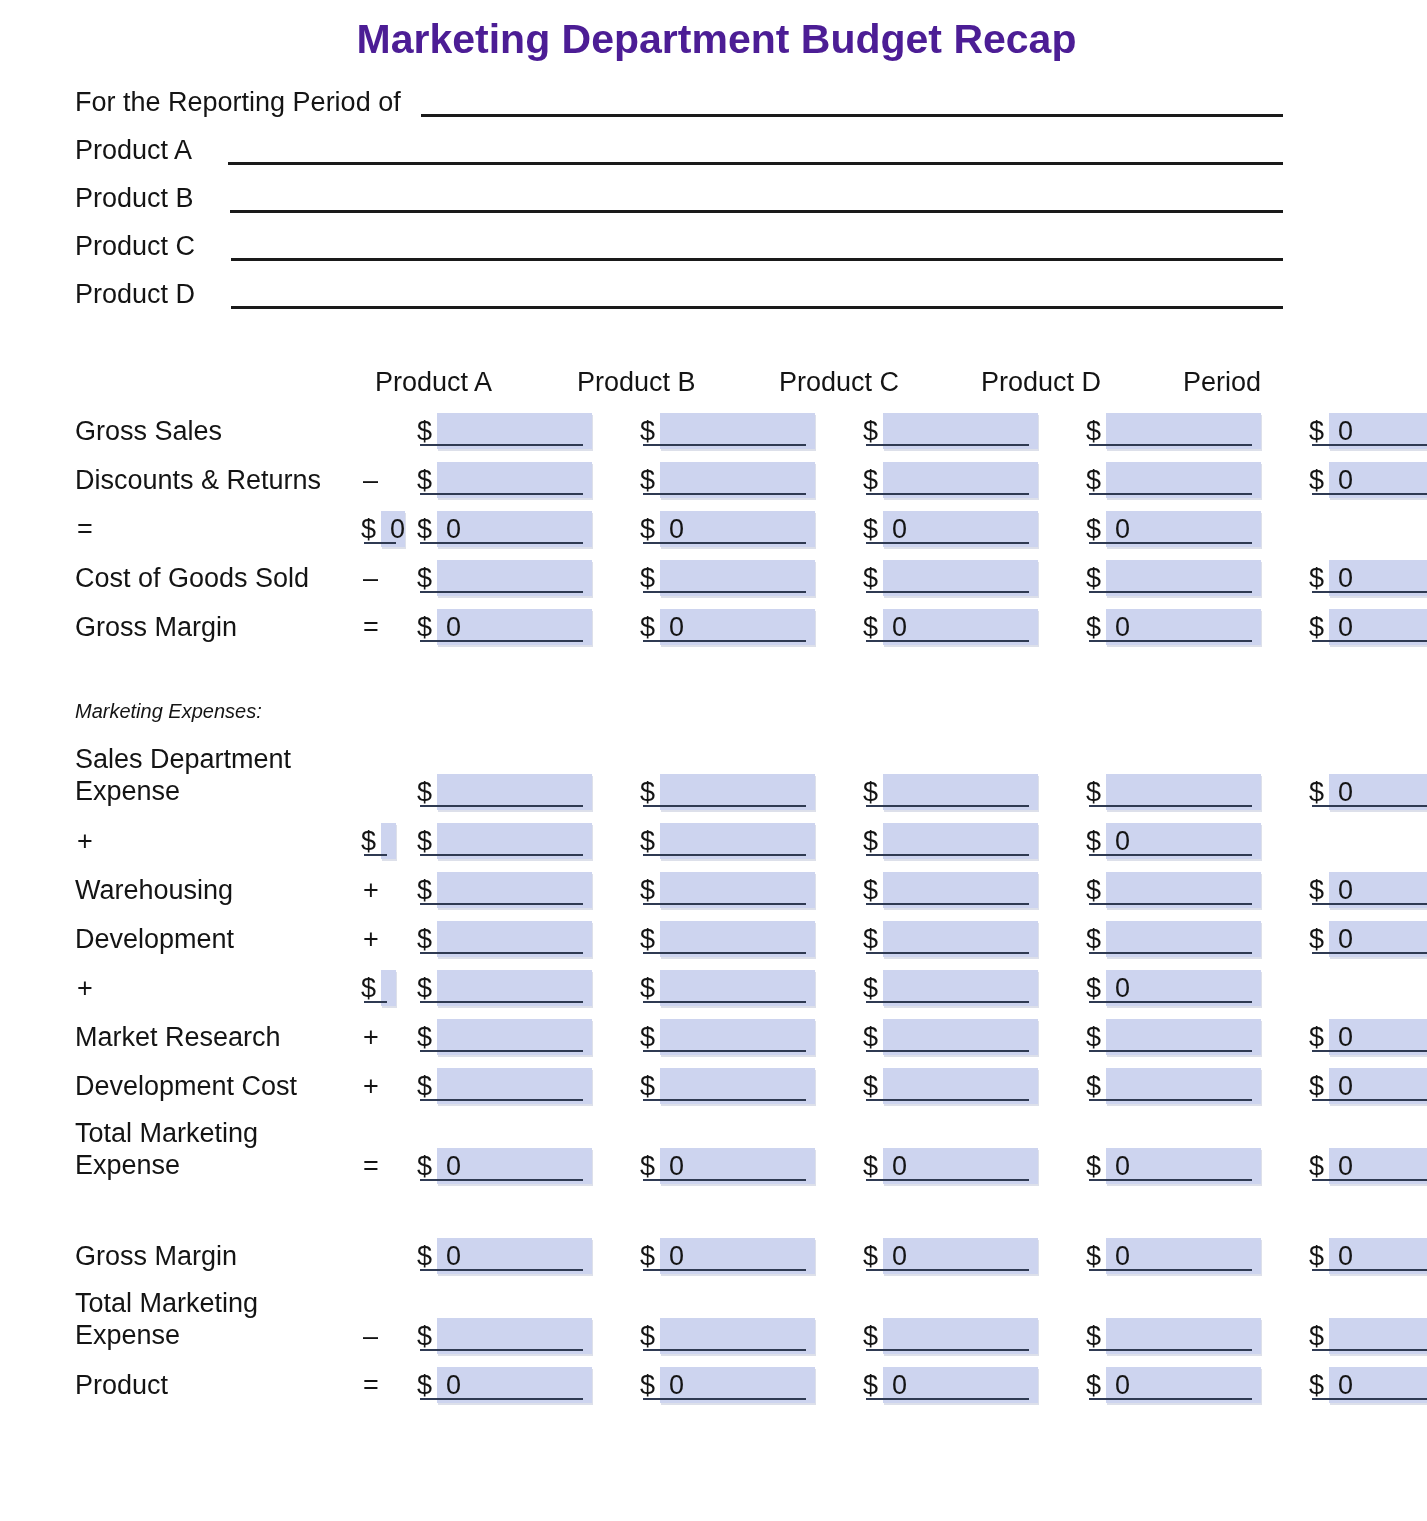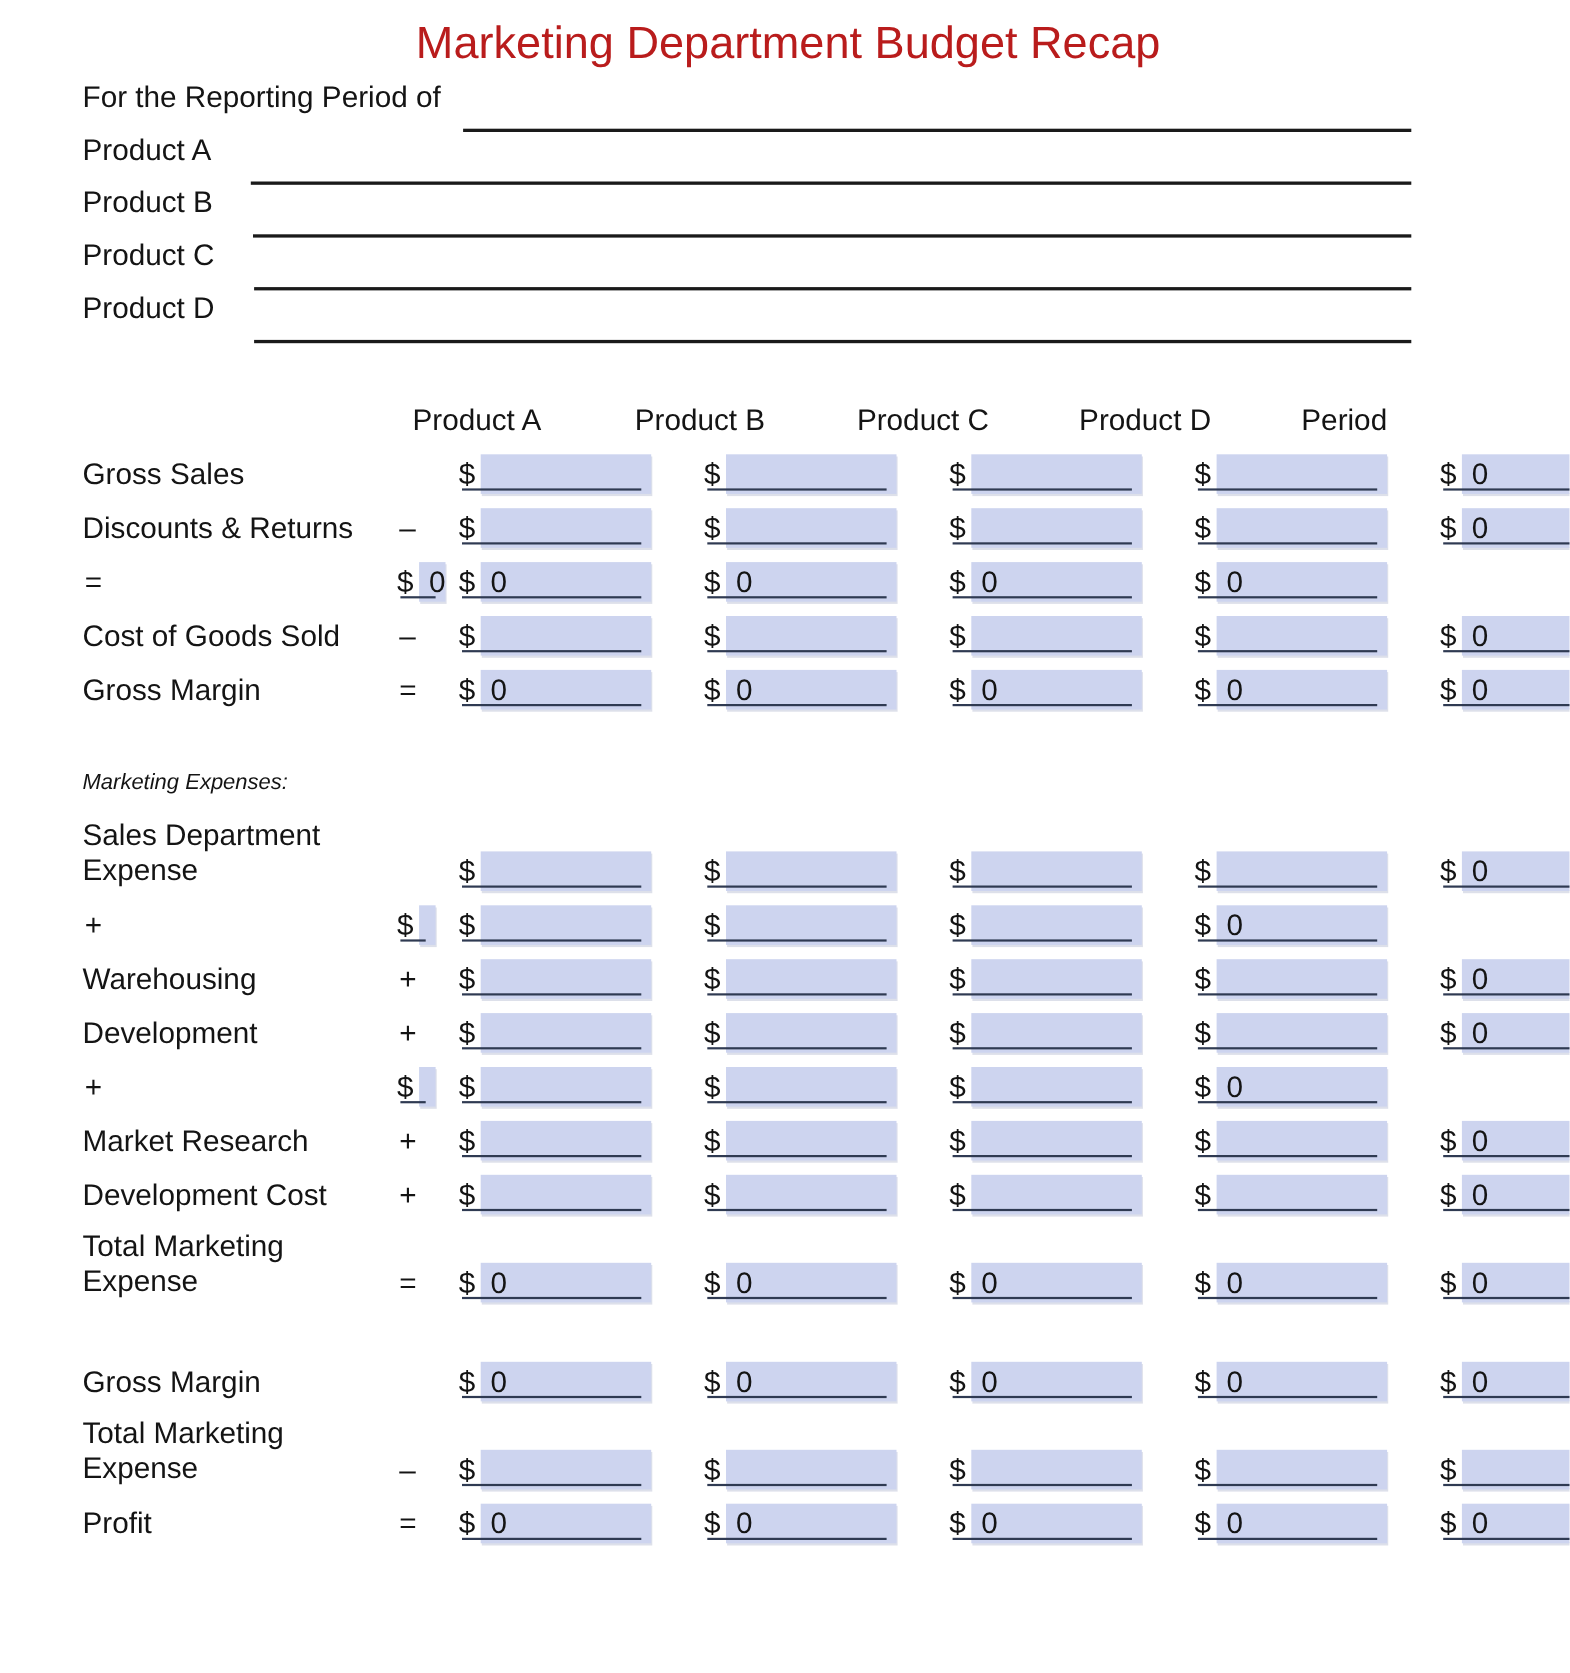--- a/index.html
+++ b/index.html
@@ -1,22 +1,22 @@
 <!DOCTYPE html>
 <html style="--field-bg: #cdd4ef; --field-line: #2f3a52; --text: #141414;"><head>
 <meta charset="utf-8">
 <style>
   html,body{margin:0;padding:0;background:#ffffff;}
   body{font-family:"Liberation Sans","DejaVu Sans",sans-serif;color:var(--text,#141414);}
   .page{position:relative;width:1427px;height:1521px;overflow:hidden;background:#ffffff;}
   .content{padding:16px 69px 0 75px;}
-  h1.title{margin:0 0 10px 0;text-align:center;font-size:41px;font-weight:400;letter-spacing:0px;color:#b91c1c;}
+  h1.title{margin:0 0 10px 0;text-align:center;font-size:41px;font-weight:700;letter-spacing:0px;color:#4c1d95;}
   
   .top-form{width:1208px;}
-  .form-line{display:flex;height:44px;margin-bottom:4px;gap:10px;}
+  .form-line{display:flex;align-items:flex-end;height:44px;margin-bottom:4px;gap:10px;}
   .form-label{font-size:27px;line-height:30px;white-space:nowrap;}
   .fill-line{flex:1;border-bottom:3px solid #1a1a1a;height:100%;margin-left:10px;}
   .fill-line.product{margin-left:26px;}
   
   .budget-table{margin-top:58px;}
   .hdr-row,.row{display:grid;grid-template-columns:265px 35px repeat(5,202px);align-items:end;}
   .hdr-row{margin-bottom:16px;}
   .col-head{font-size:27px;line-height:30px;}
   .row{margin-bottom:13px;gap:21px;}
   .row-label{font-size:27px;line-height:36px;white-space:pre-line;}
@@ -435,21 +435,21 @@
               <div class="cell">
                 <span class="dollar">$</span>
                 <div class="box"></div>
               </div>
               <div class="cell">
                 <span class="dollar">$</span>
                 <div class="box"></div>
               </div>
             </div>
             <div class="row">
-              <div class="row-label">Profit</div>
+              <div class="row-label">Product</div>
               <div class="row-op">=</div>
               <div class="cell">
                 <span class="dollar">$</span>
                 <div class="box">0</div>
               </div>
               <div class="cell">
                 <span class="dollar">$</span>
                 <div class="box">0</div>
               </div>
               <div class="cell">

